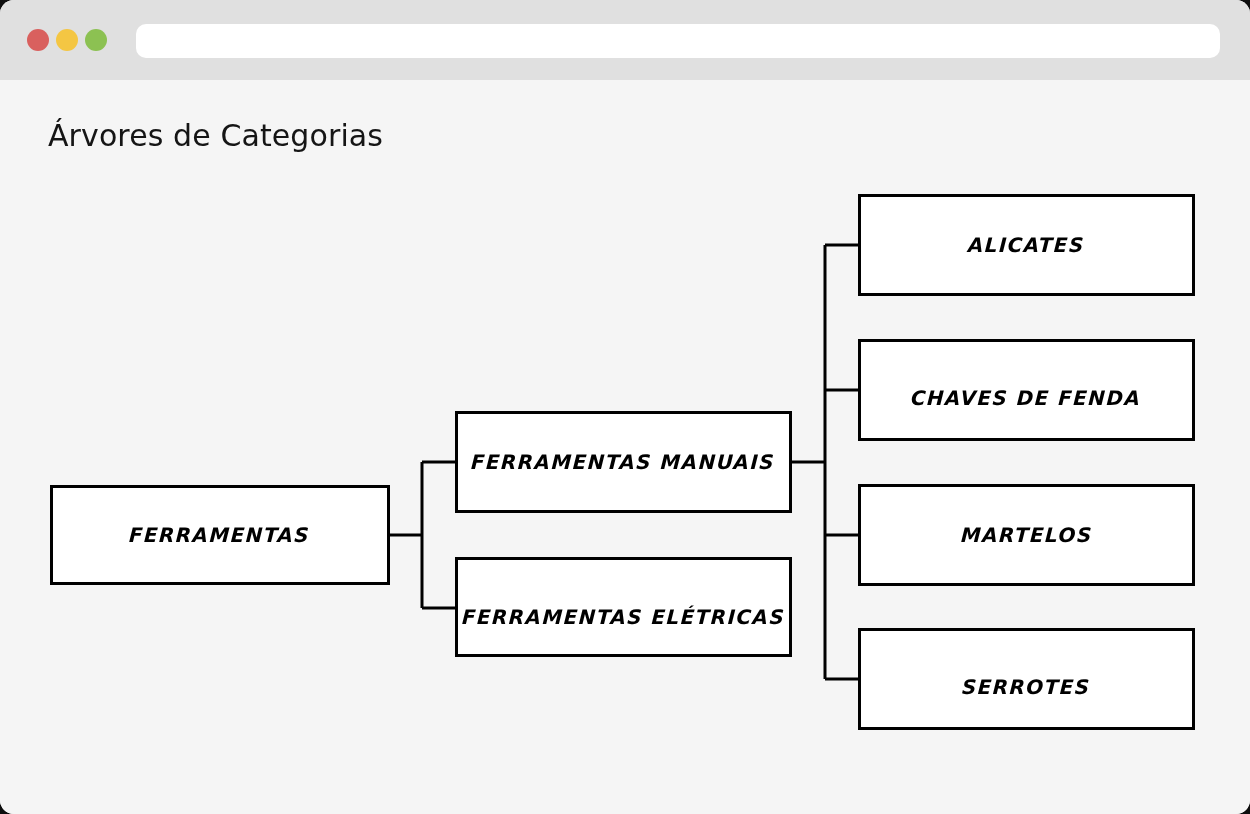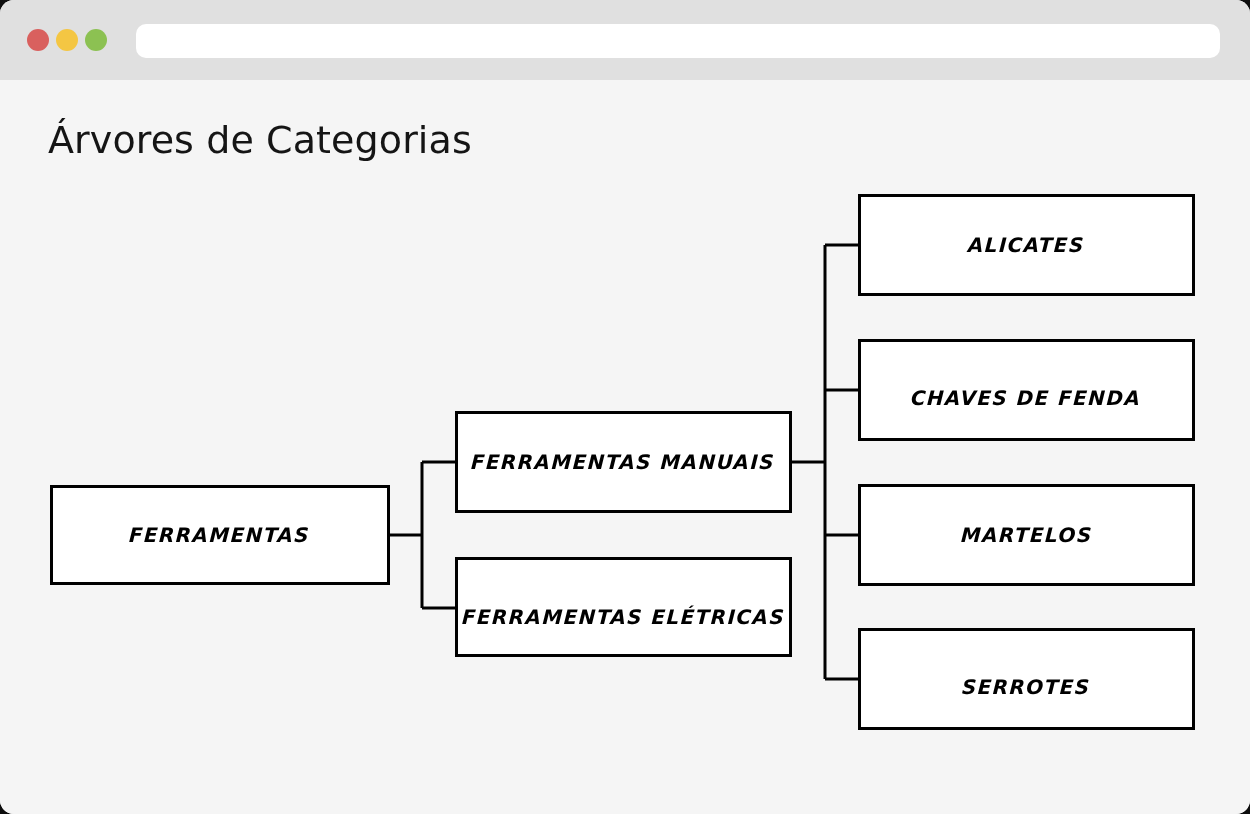--- a/index.html
+++ b/index.html
@@ -80,21 +80,21 @@
     height: 734px;
     background: #f5f5f5;
   }
 
   .page-title {
     position: absolute;
     left: 48px;
     top: 38px;
     margin: 0;
     font-family: "DejaVu Sans", sans-serif;
-    font-size: 38px;
+    font-size: 30px;
     font-weight: 400;
     color: #151515;
     letter-spacing: 0.1px;
     white-space: nowrap;
   }
 
   
   .diagram {
     position: absolute;
     left: 0;

